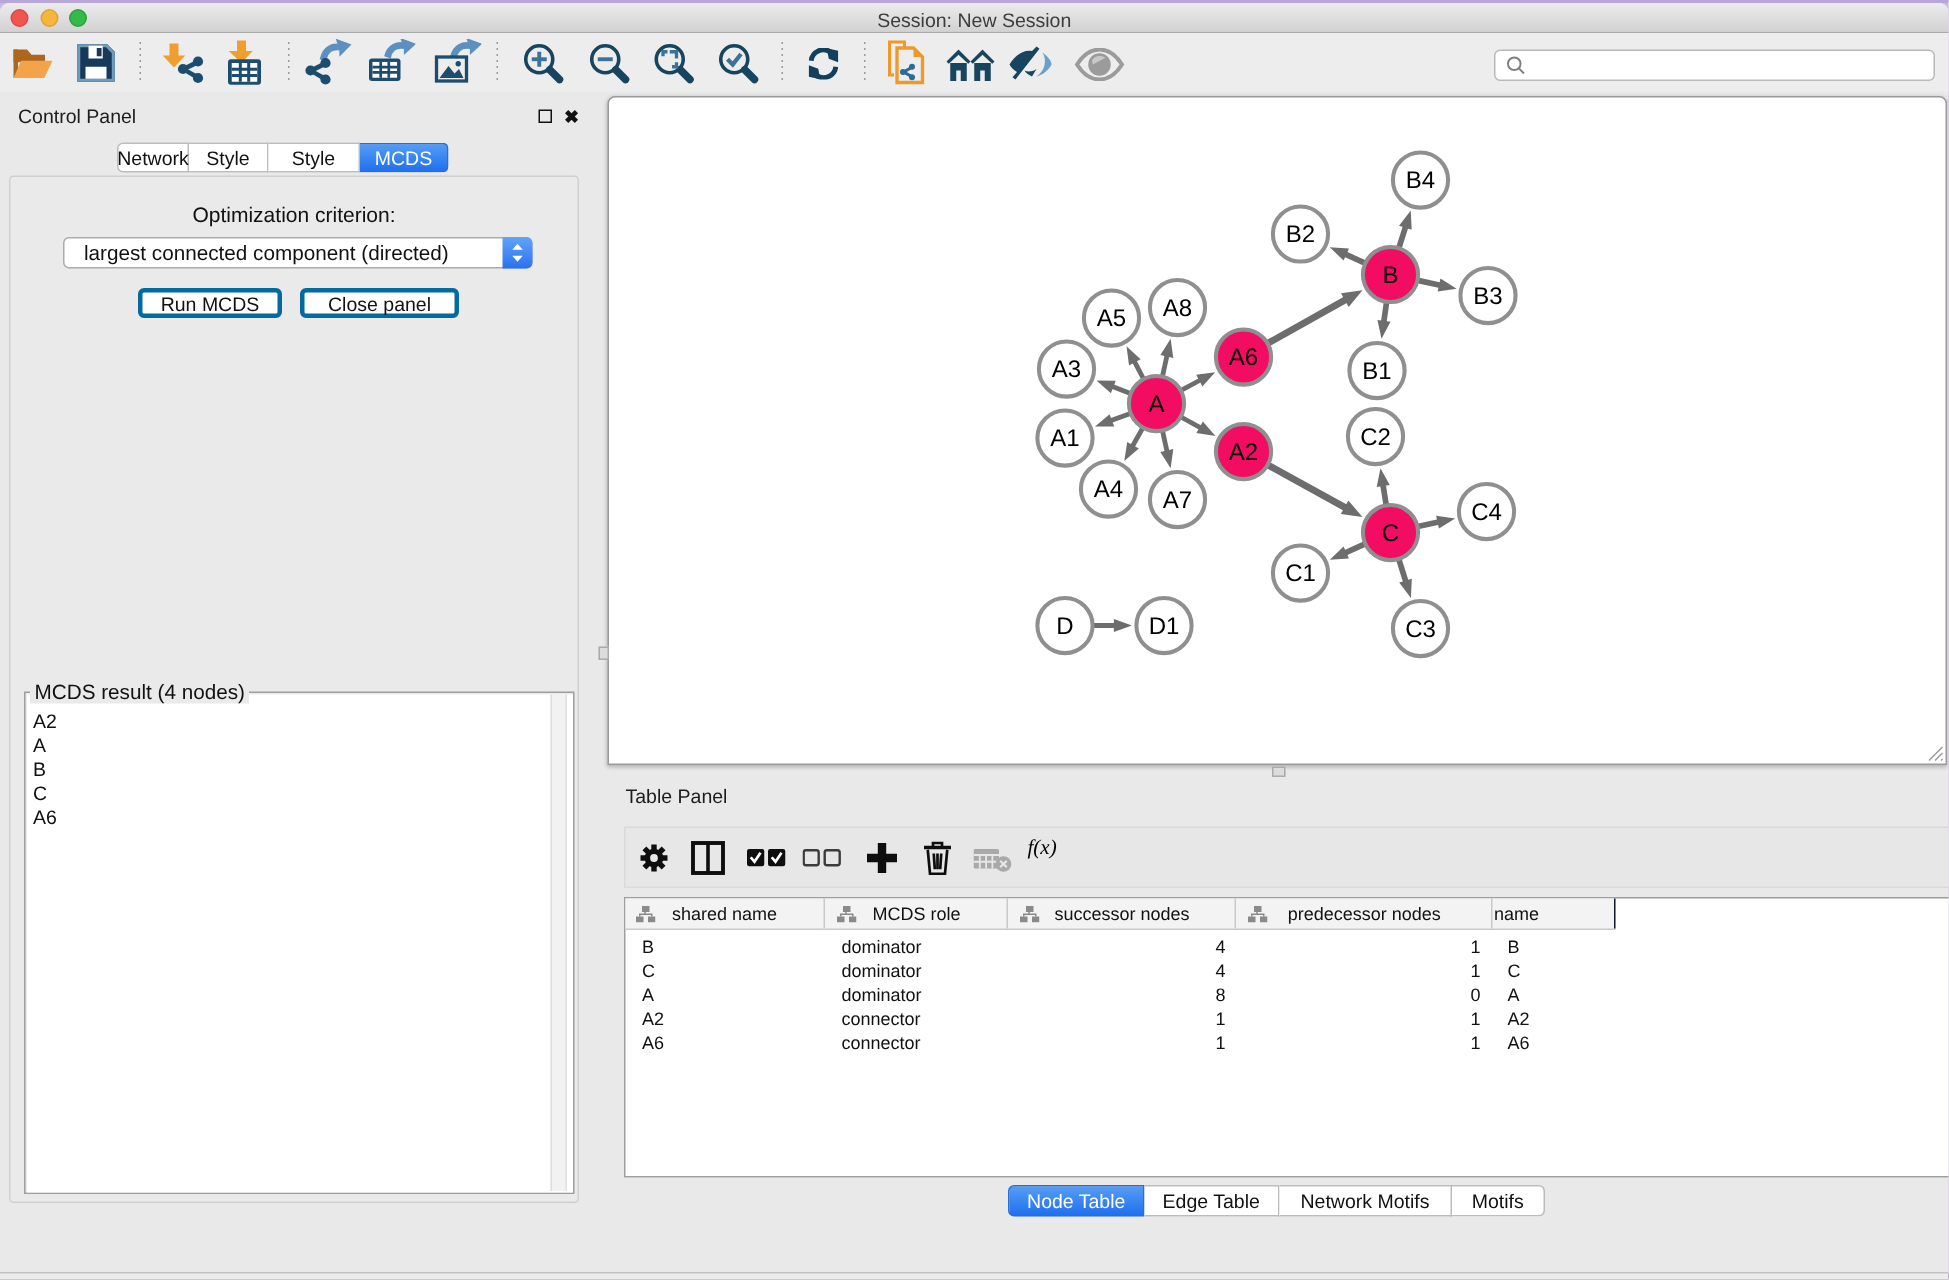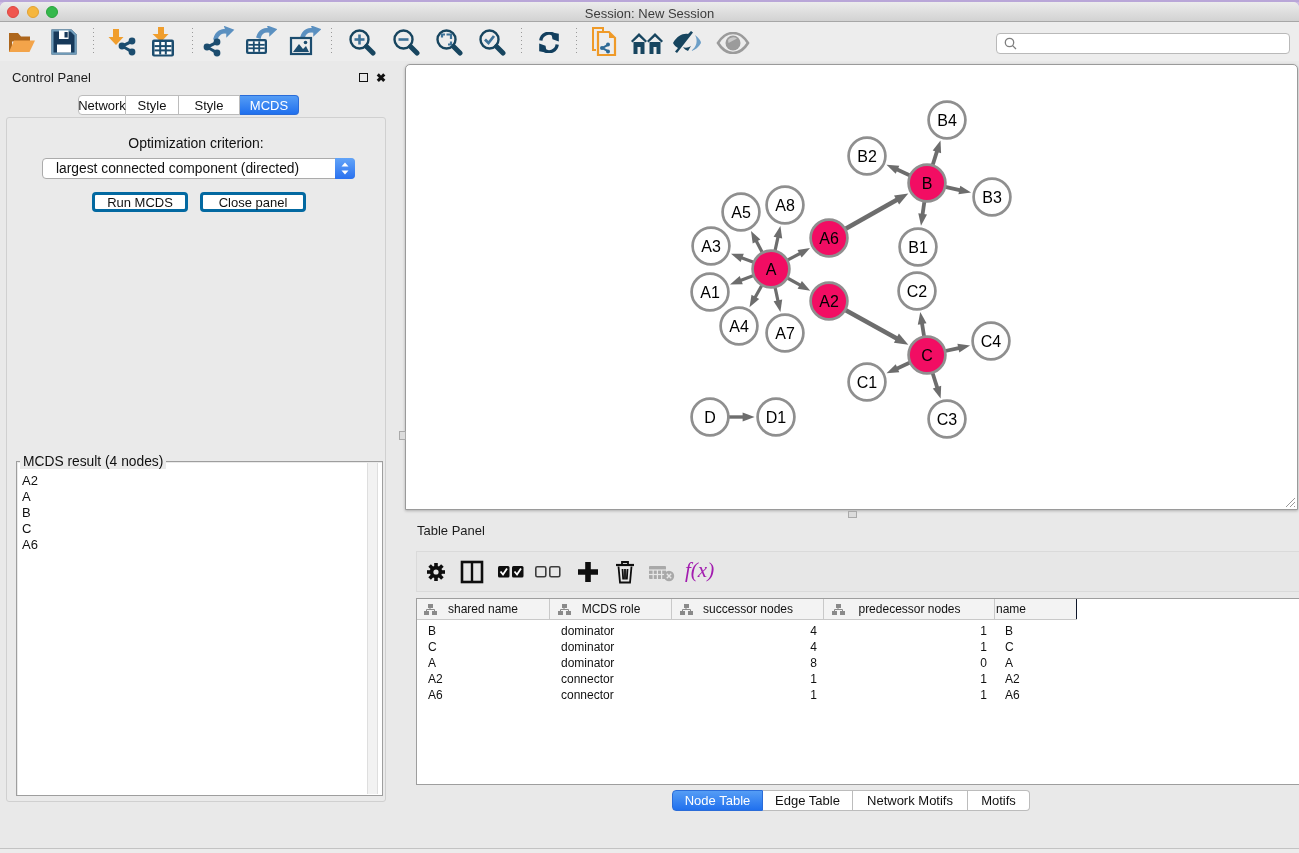--- a/index.html
+++ b/index.html
@@ -358,21 +358,21 @@
     <g stroke="#e7e7e7" stroke-width="1.2">
           <line x1="0" y1="6" x2="17" y2="6"></line>
           <line x1="4.2" y1="6" x2="4.2" y2="15"></line>
           <line x1="8.4" y1="6" x2="8.4" y2="15"></line>
           <line x1="12.6" y1="6" x2="12.6" y2="15"></line>
           <line x1="0" y1="10.5" x2="17" y2="10.5"></line>
         </g>
     <circle cx="20" cy="12" r="5.2" fill="#a9a9a9"></circle>
     <path d="M17.8 9.8 L22.2 14.2 M22.2 9.8 L17.8 14.2" stroke="#e7e7e7" stroke-width="1.4"></path>
   </svg>
-  <div style="position:absolute;left:268px;top:6px;font-family:'Liberation Serif',serif;font-style:italic;font-size:21px;color:#a21caf">f(x)</div>
+  <div style="position:absolute;left:268px;top:6px;font-family:'Liberation Serif',serif;font-style:italic;font-size:14px;color:#000000">f(x)</div>
  </div>
 
  <div class="abs" style="left:16px;top:80px;width:1274px;height:187px;background:#fff;border:1px solid #9e9e9e">
    <div class="abs" id="thead" style="left:0;top:0;width:660px;height:21px;background:#f3f3f3;border-bottom:1px solid #c9c9c9;font-size:12px;color:#111">
      <div class="abs" style="left:0;top:0;width:133px;height:20px;border-right:1px solid #c9c9c9;text-align:center;line-height:20px">shared name</div>
      <div class="abs" style="left:134px;top:0;width:121px;height:20px;border-right:1px solid #c9c9c9;text-align:center;line-height:20px">MCDS role</div>
      <div class="abs" style="left:256px;top:0;width:151px;height:20px;border-right:1px solid #c9c9c9;text-align:center;line-height:20px">successor nodes</div>
      <div class="abs" style="left:408px;top:0;width:170px;height:20px;border-right:1px solid #c9c9c9;text-align:center;line-height:20px">predecessor nodes</div>
      <div class="abs" style="left:579px;top:0;width:81px;height:20px;border-right:1px solid #0f172a;text-align:left;line-height:20px">name</div>
      <svg class="hicon" width="13" height="11" style="position:absolute;left:7px;top:5px" viewBox="0 0 13 11">

